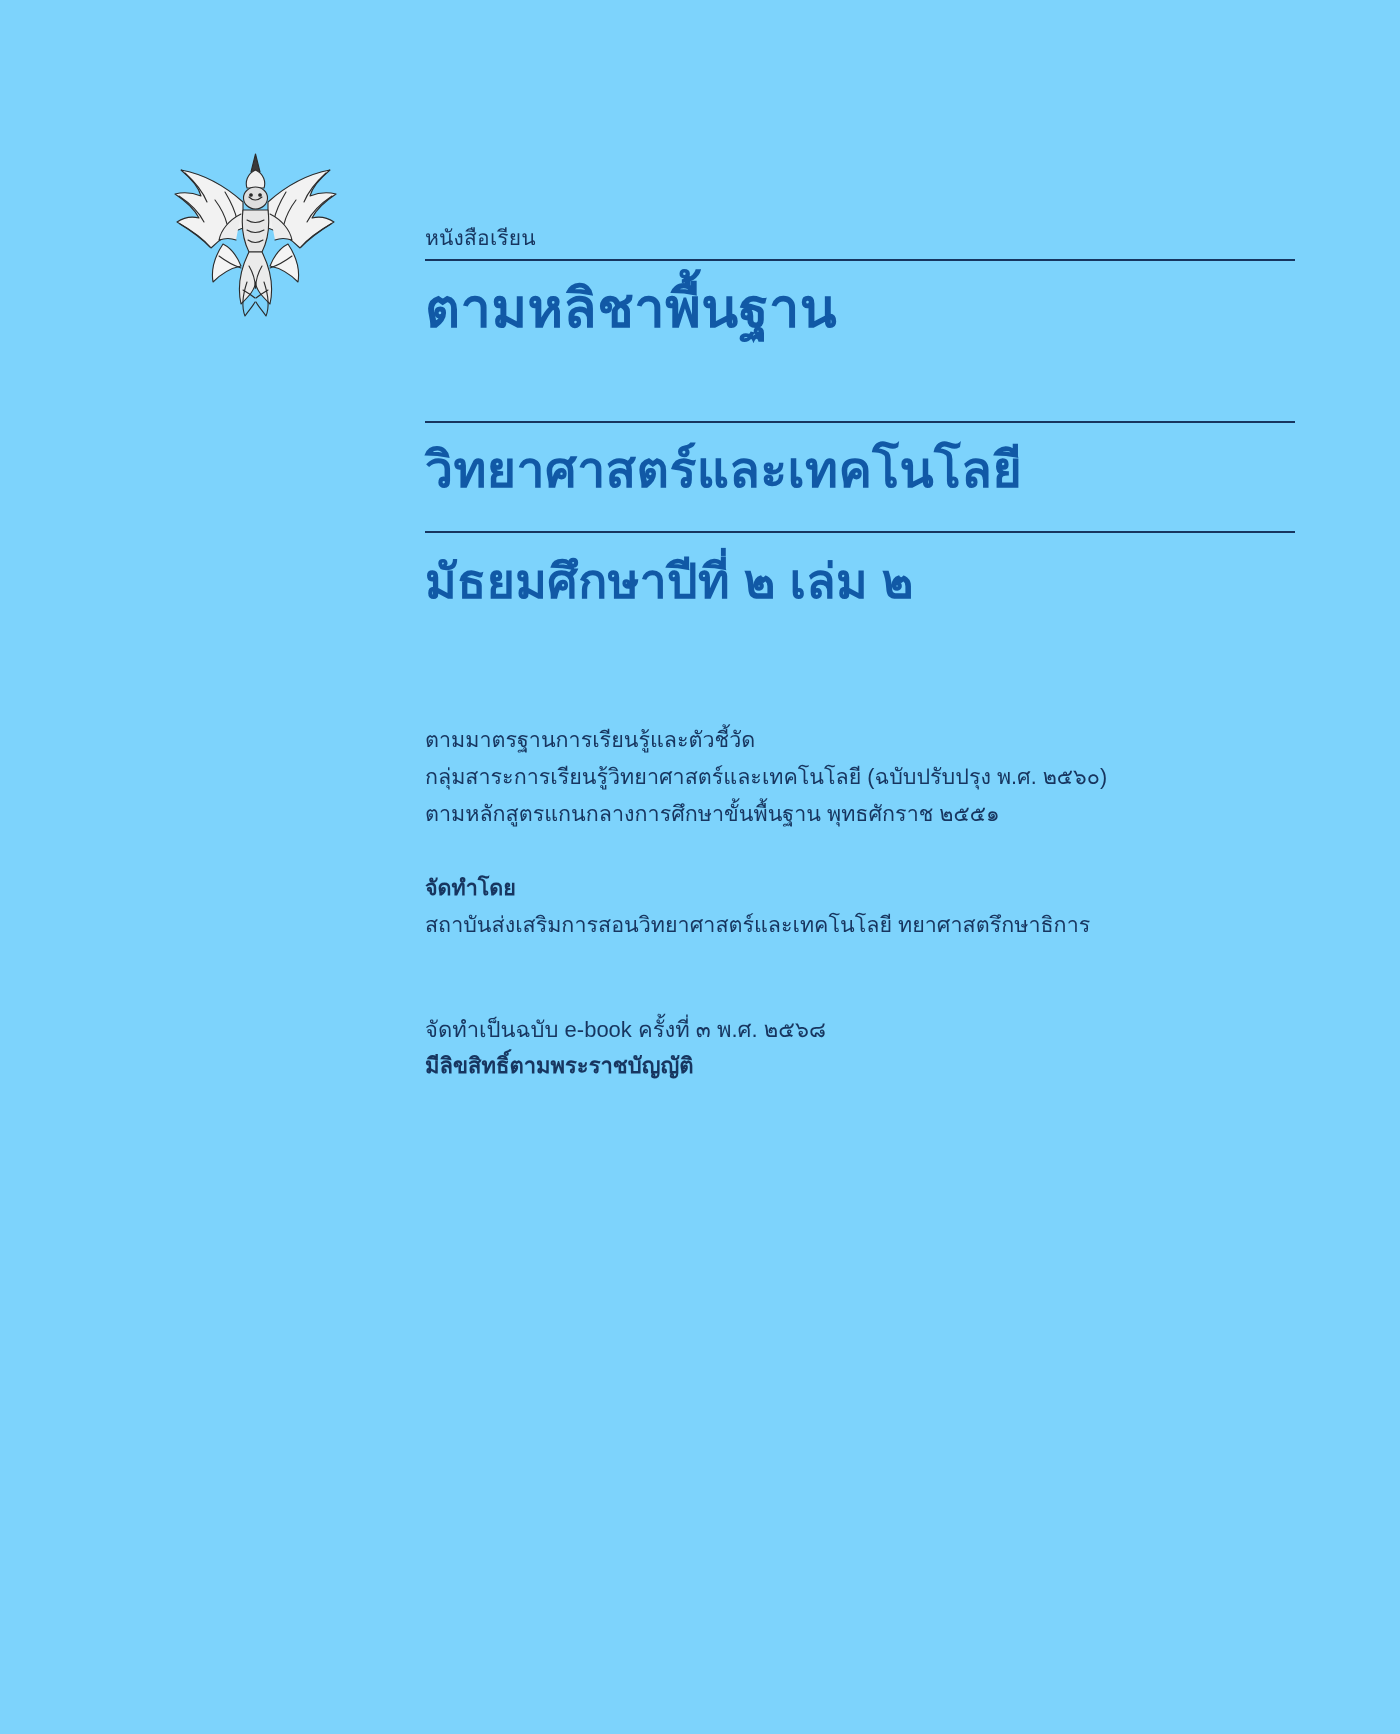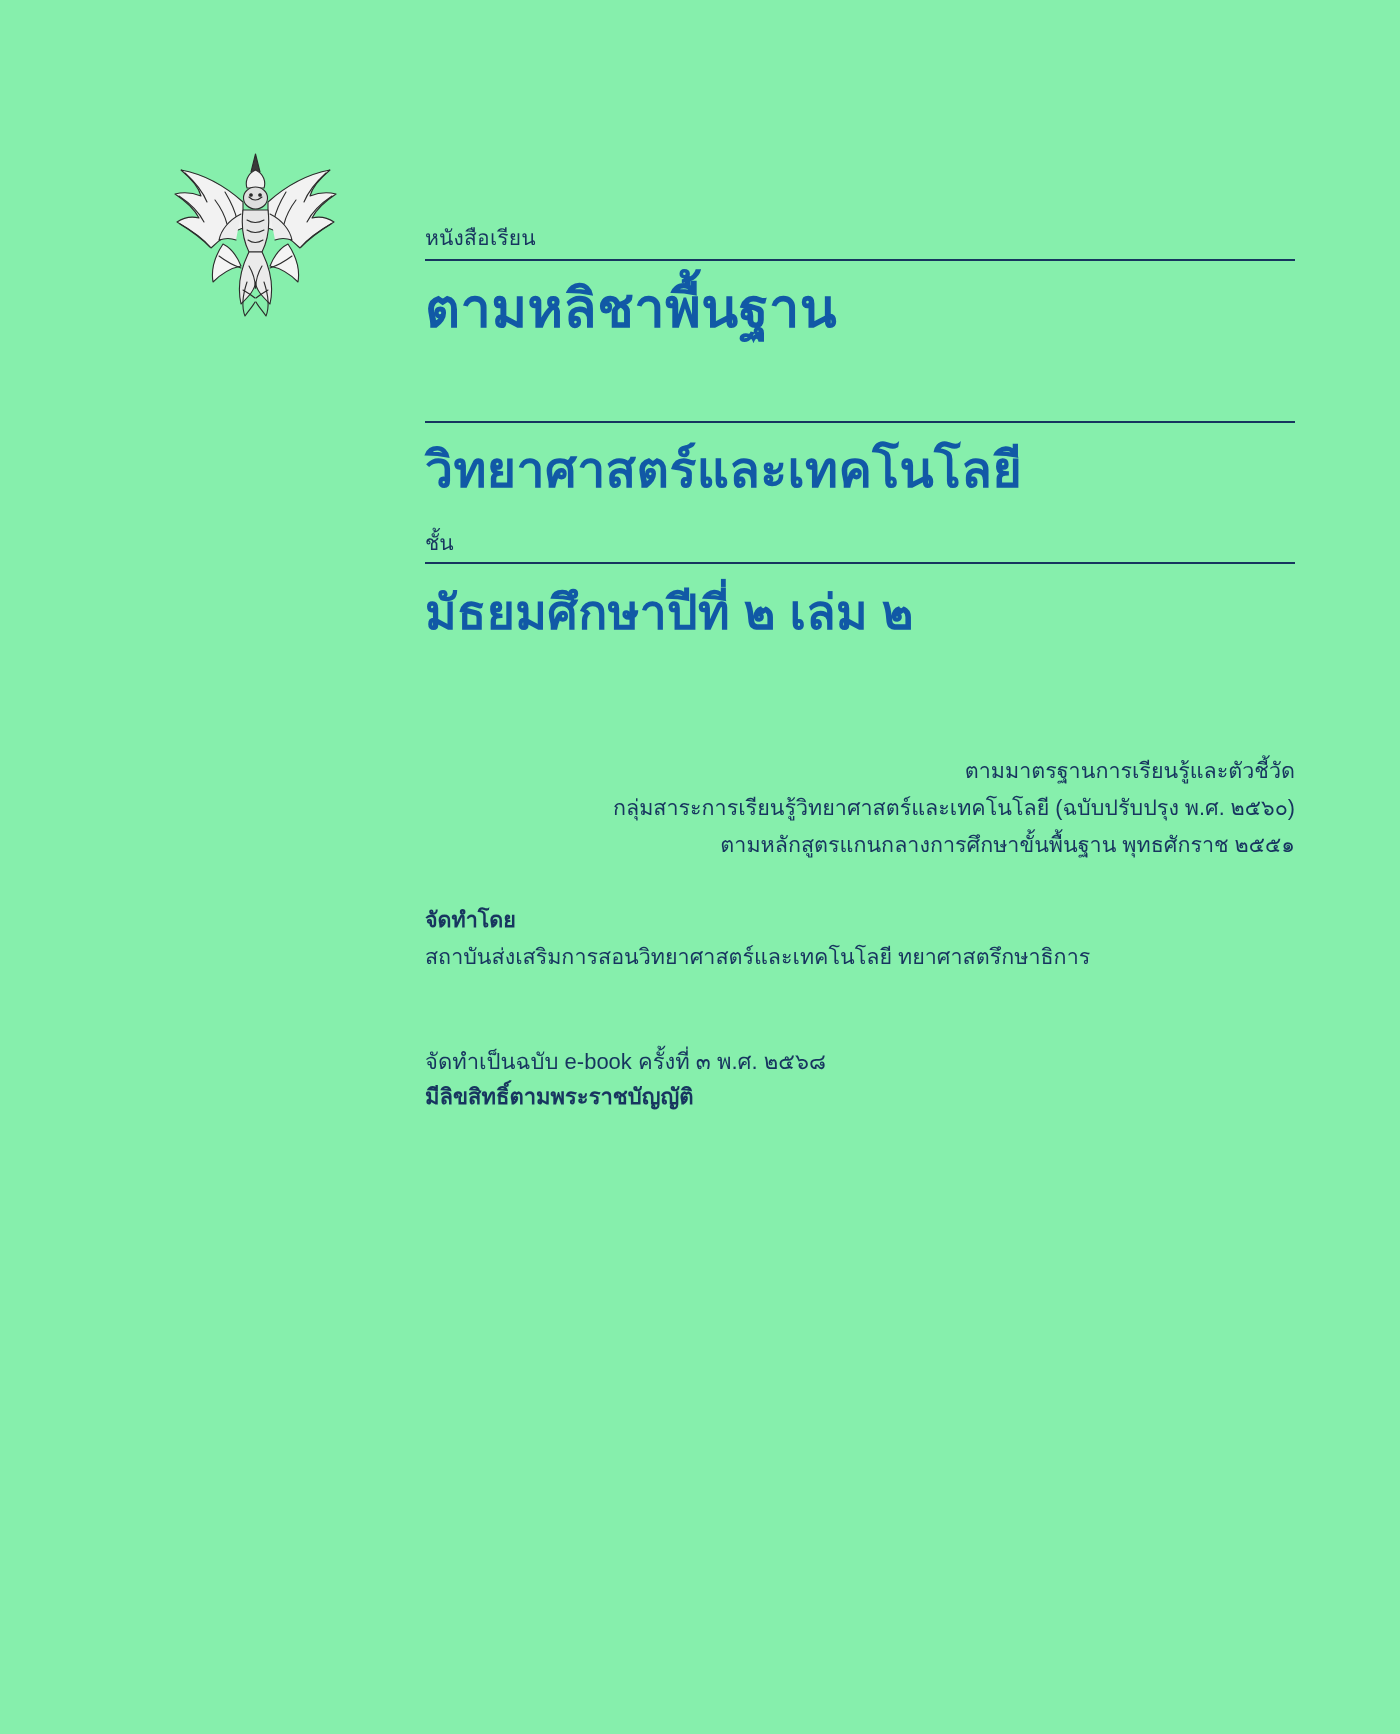--- a/index.html
+++ b/index.html
@@ -13,21 +13,21 @@
     font-family: "Liberation Sans", sans-serif;
     color: #1a1a1a;
     position: relative;
     overflow: hidden;
   }
 
   .page {
     position: relative;
     width: 1400px;
     height: 1734px;
-    background: #86efac;
+    background: #7dd3fc;
   }
 
   
   .emblem {
     position: absolute;
     left: 163px;
     top: 140px;
     width: 185px;
     height: 200px;
   }
@@ -93,21 +93,21 @@
     margin: 18px 0 0 0;
     letter-spacing: 0.4px;
   }
 
   .block-standards {
     margin-top: 108px;
     font-size: 21.5px;
     color: #17355f;
     line-height: 1.72;
   }
-  .block-standards div { white-space: nowrap; text-align: right; }
+  .block-standards div { white-space: nowrap; }
 
   .block-author {
     margin-top: 38px;
     font-size: 21.5px;
     color: #17355f;
     line-height: 1.72;
   }
   .block-author .lead { font-weight: bold; margin-top: 21px; }
 
   .block-edition {
@@ -186,21 +186,20 @@
     <hr class="rule">
     <div class="title-main">ตามหลิชาพื้นฐาน</div>
 
     <div class="gap-a"></div>
 
     <hr class="rule">
     <div class="title-sub">วิทยาศาสตร์และเทคโนโลยี</div>
 
     <div class="gap-b"></div>
 
-    <div class="level-label">ชั้น</div>
     <hr class="rule">
     <div class="title-level">มัธยมศึกษาปีที่ ๒ เล่ม ๒</div>
 
     <div class="block-standards">
       <div>ตามมาตรฐานการเรียนรู้และตัวชี้วัด</div>
       <div>กลุ่มสาระการเรียนรู้วิทยาศาสตร์และเทคโนโลยี (ฉบับปรับปรุง พ.ศ. ๒๕๖๐)</div>
       <div>ตามหลักสูตรแกนกลางการศึกษาขั้นพื้นฐาน พุทธศักราช ๒๕๕๑</div>
     </div>
 
     <div class="block-author">

